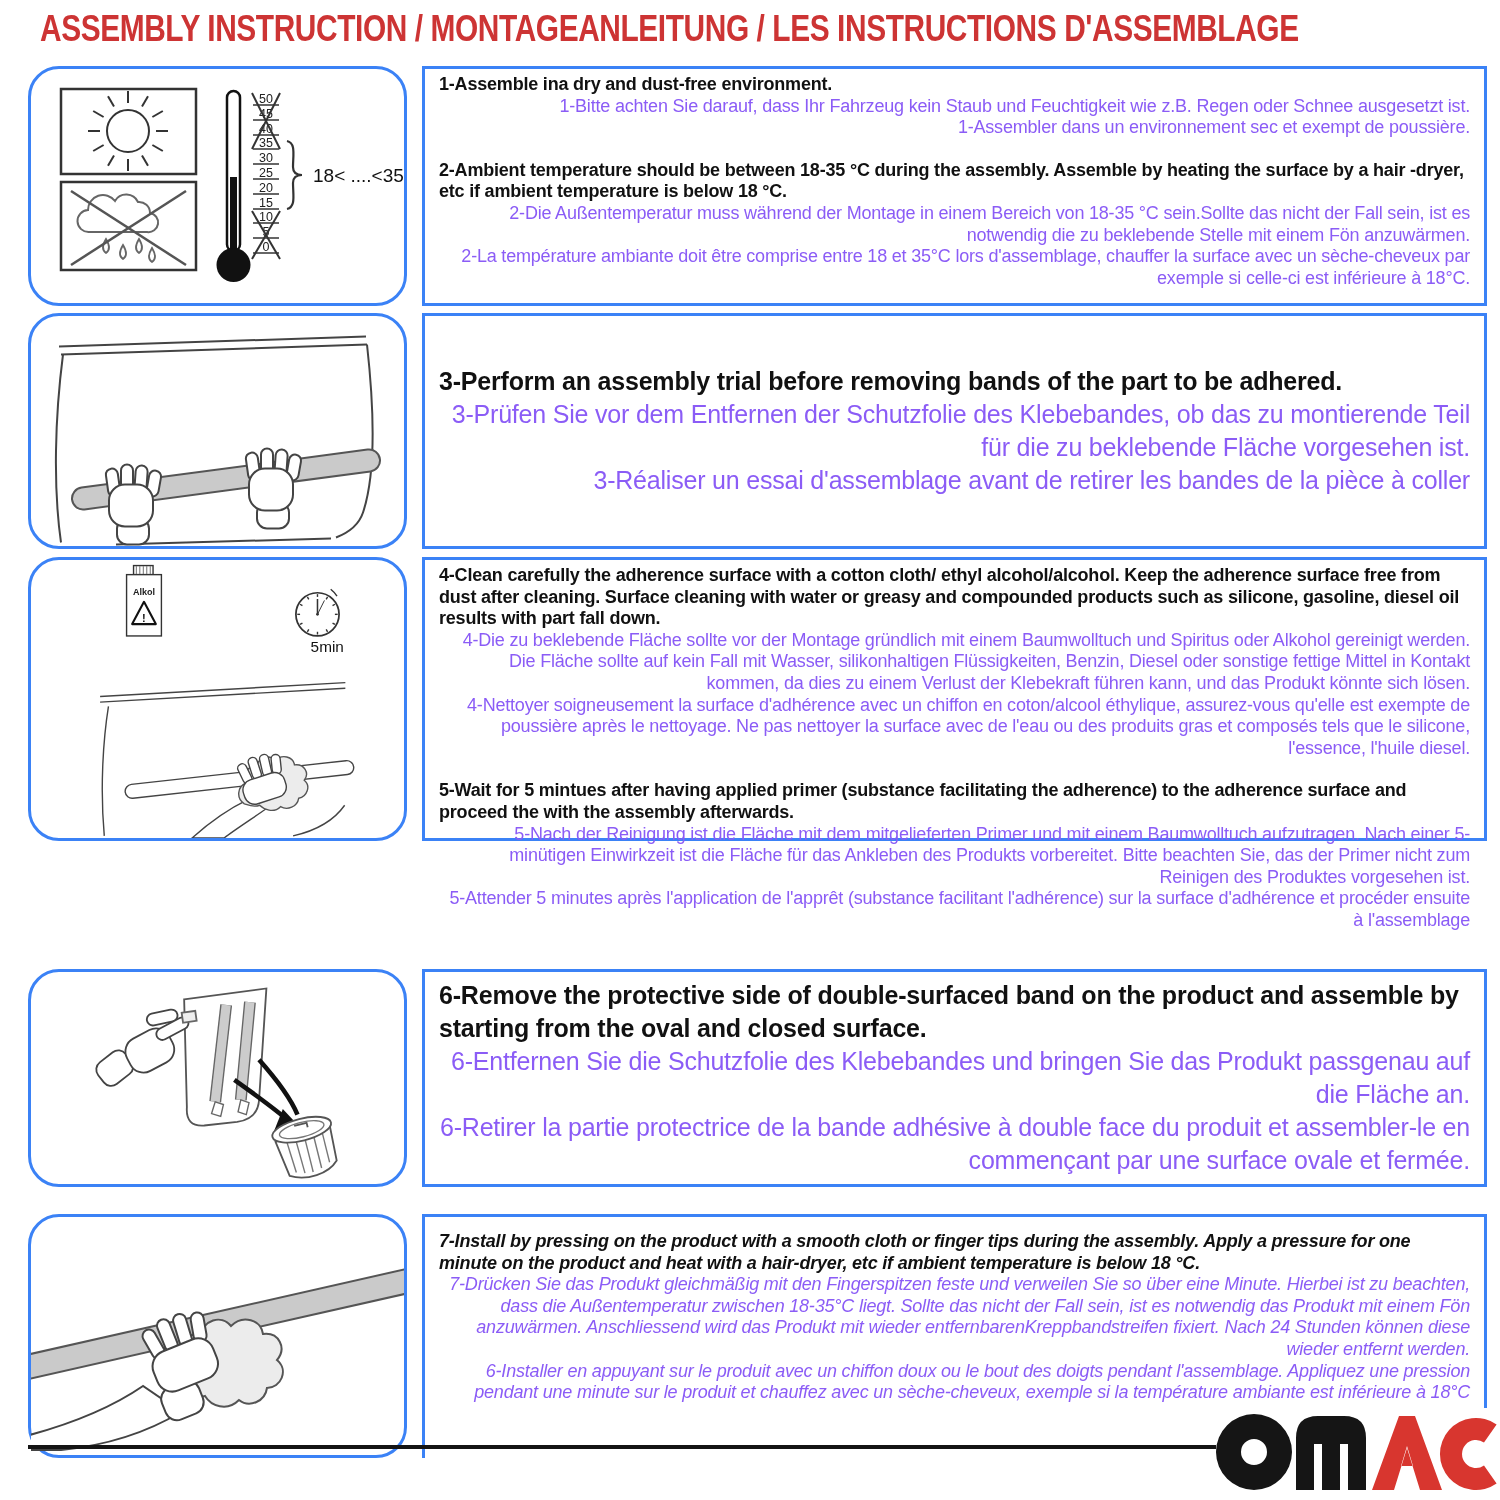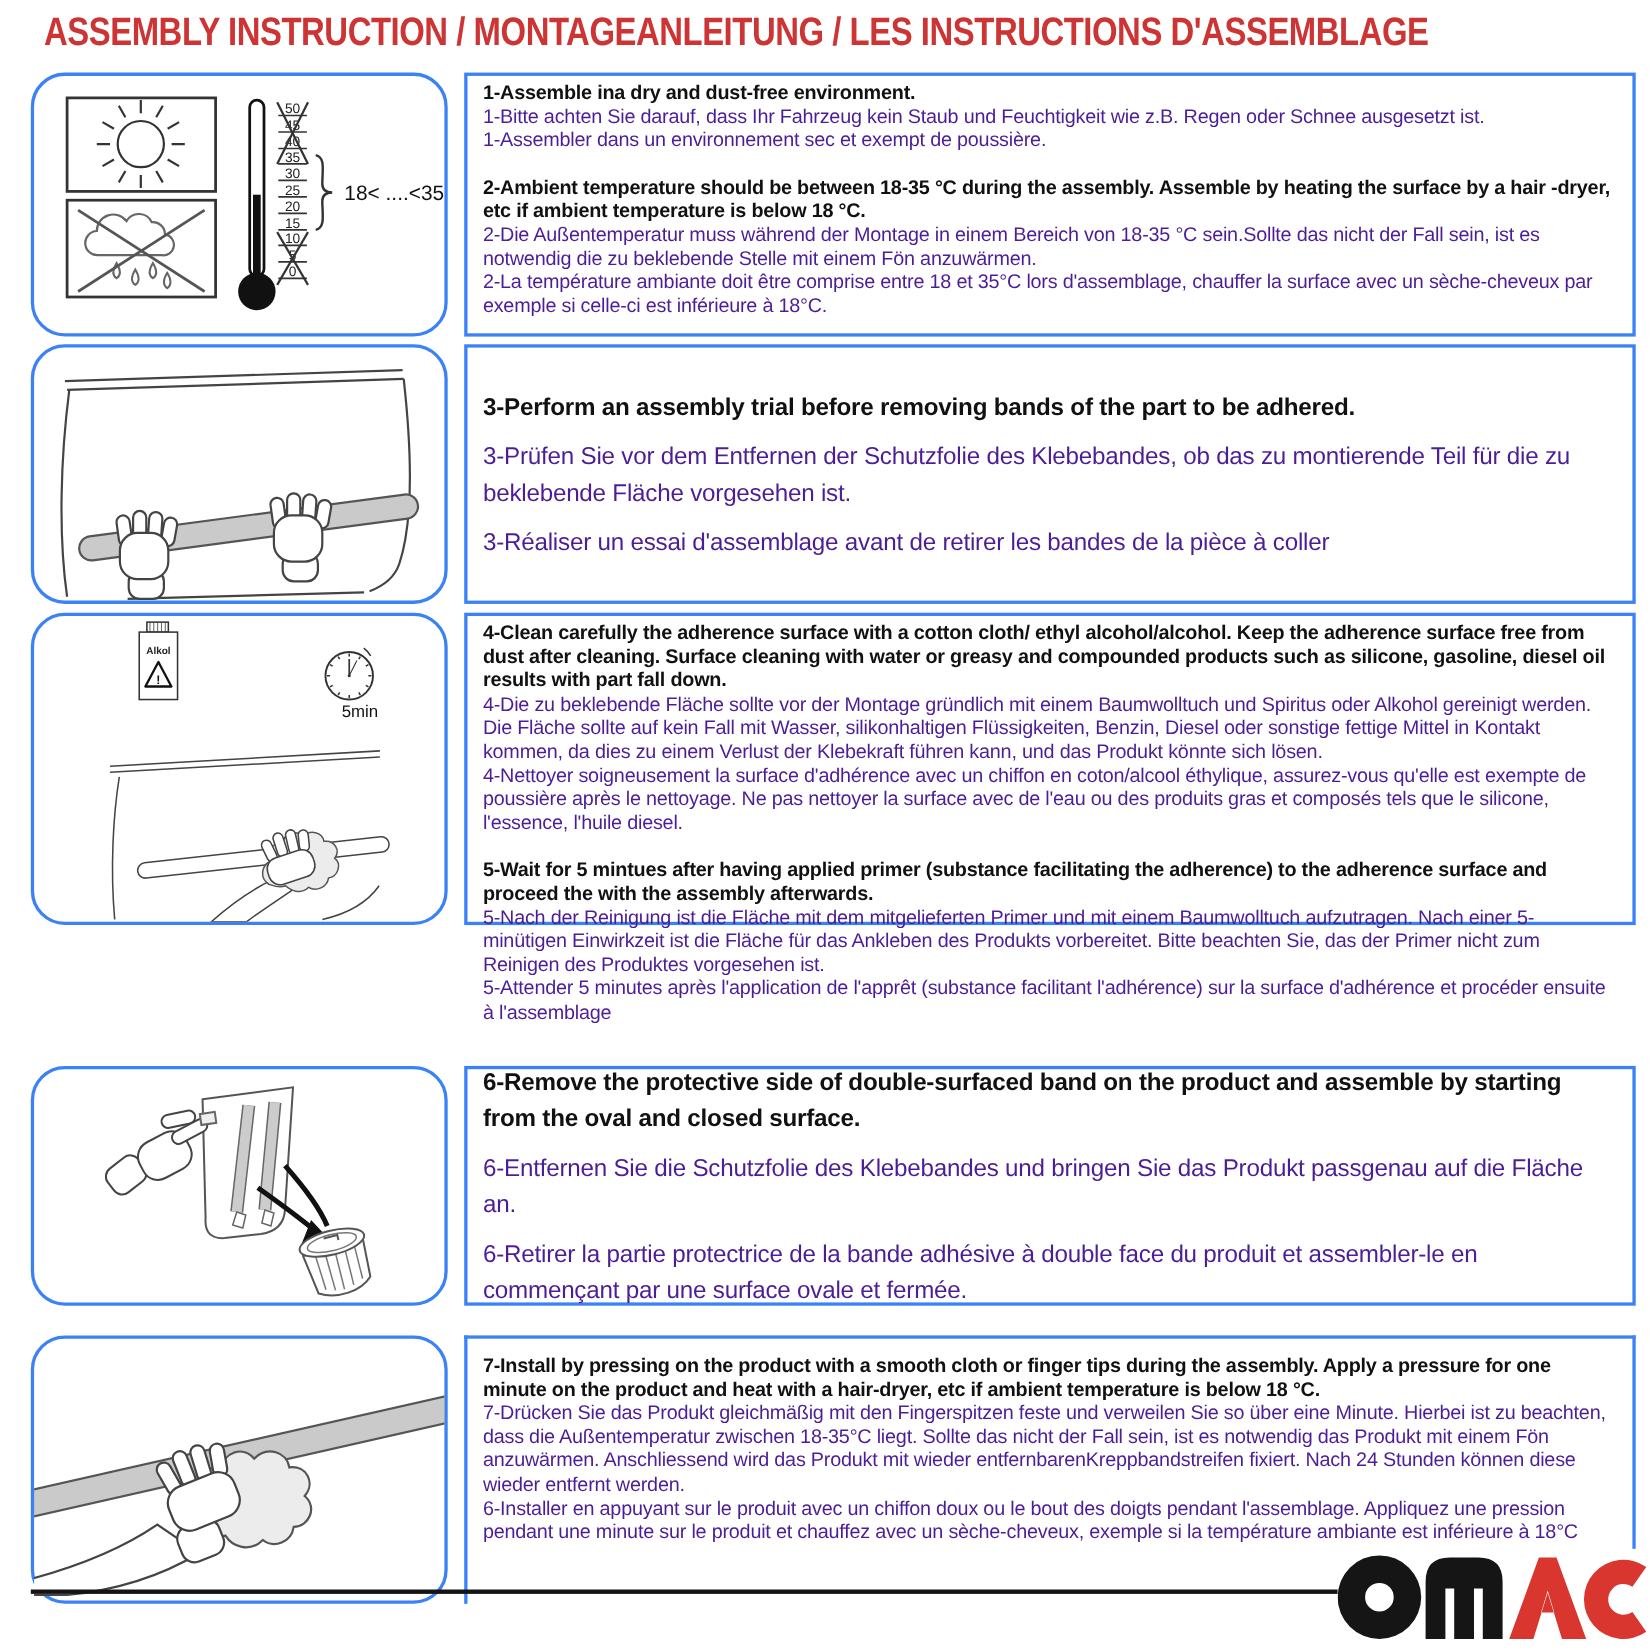--- a/index.html
+++ b/index.html
@@ -5,30 +5,30 @@
   html,body{margin:0;padding:0;background:#fff;}
   body{width:1500px;height:1500px;position:relative;overflow:hidden;
        font-family:"Liberation Sans",sans-serif;color:#1c1c1c;}
   .page-title{position:absolute;left:40px;top:8px;white-space:nowrap;
        font-size:36px;font-weight:700;color:#cd3434;letter-spacing:-.5px;
        transform:scaleX(.83);transform-origin:left center;}
   .box{position:absolute;box-sizing:border-box;background:#fff;border:3px solid #3b82f6;}
   .ill{left:28px;width:379px;border-radius:31px;}
   .txt{left:422px;width:1065px;}
   .small{padding:5px 14px 4px 14px;font-size:18px;line-height:21.6px;letter-spacing:-.2px;}
-  .large{padding:0 14px;font-size:22px;line-height:33px;display:flex;flex-direction:column;justify-content:center;letter-spacing:-.2px;gap:12px;}
+  .large{padding:0 14px;font-size:25px;line-height:33px;display:flex;flex-direction:column;justify-content:center;letter-spacing:-.2px;}
   p{margin:0;}
   p.b{font-weight:700;color:#111;}
-  p.n{font-weight:400;color:#4c1d95;}
+  p.n{font-weight:400;color:#8b5cf6;text-align:right;}
   .mt{margin-top:21px;}
   .r1{top:66px;height:240px;}
   .r2{top:313px;height:236px;}
   .r3{top:557px;height:284px;}
   .r4{top:969px;height:218px;}
-  .r5{top:1214px;height:244px;}
+  .r5{top:1214px;height:244px;font-style:italic;}
   .txt.r5{border-bottom:none;}
   .bottom-line{position:absolute;left:28px;top:1445px;width:1194px;height:4px;background:#141414;}
   .logo{position:absolute;left:1216px;top:1408px;width:282px;height:86px;background:#fff;}
   svg{display:block;}
   .ill svg{width:100%;height:100%;}
 </style>
 </head>
 <body>
 
 <div class="page-title">ASSEMBLY INSTRUCTION / MONTAGEANLEITUNG / LES INSTRUCTIONS D'ASSEMBLAGE</div>

